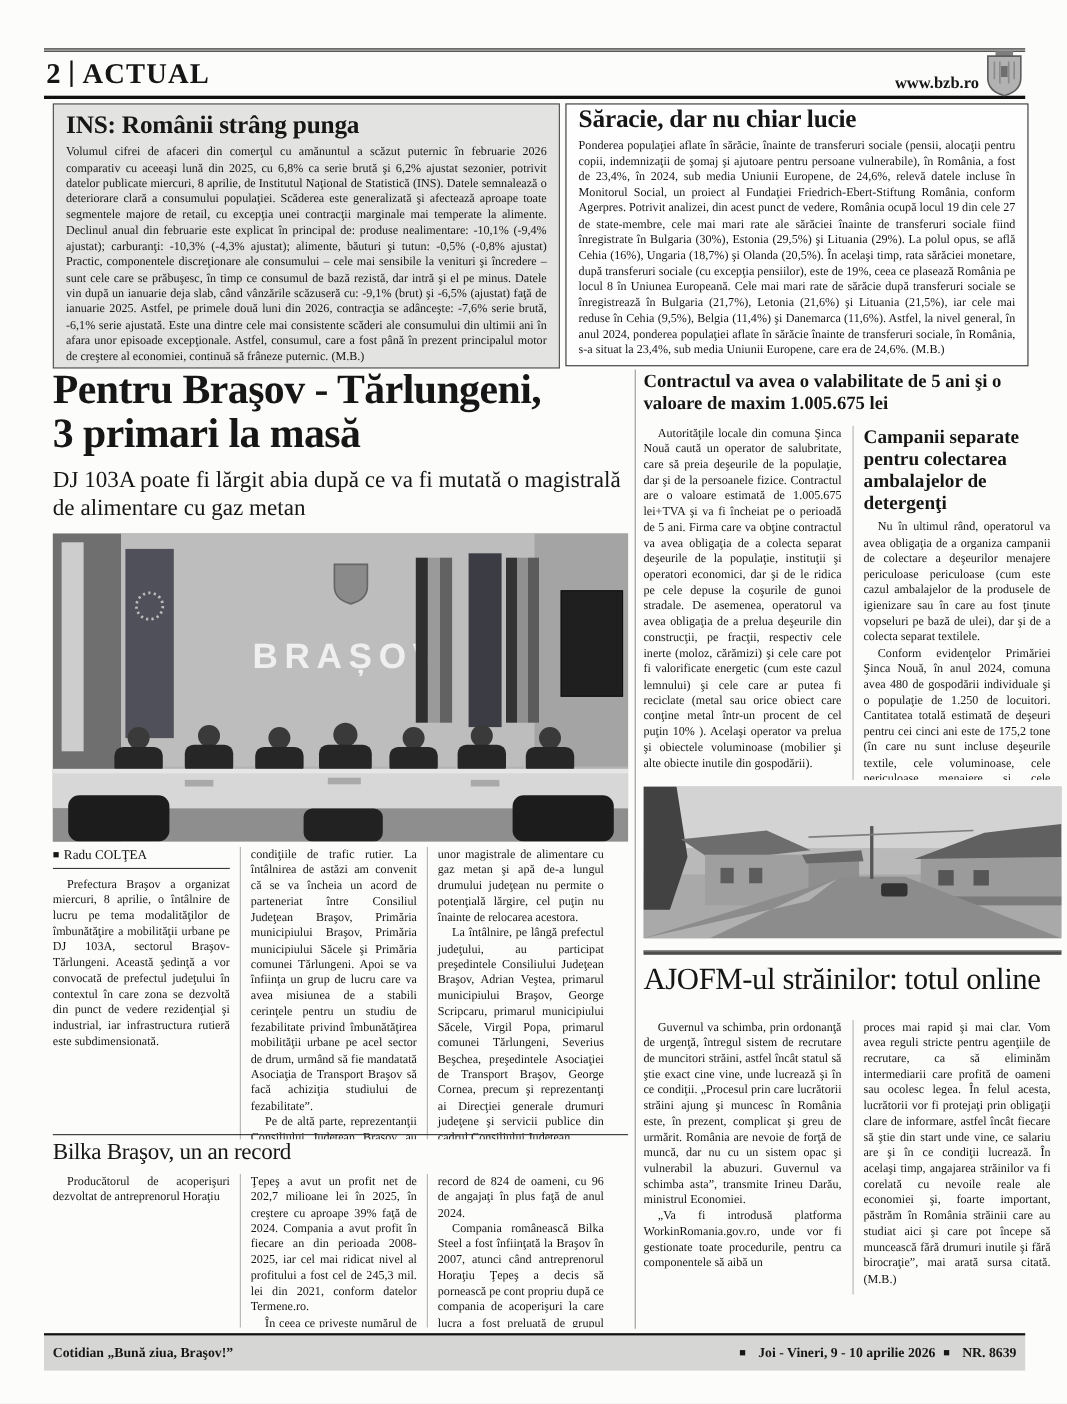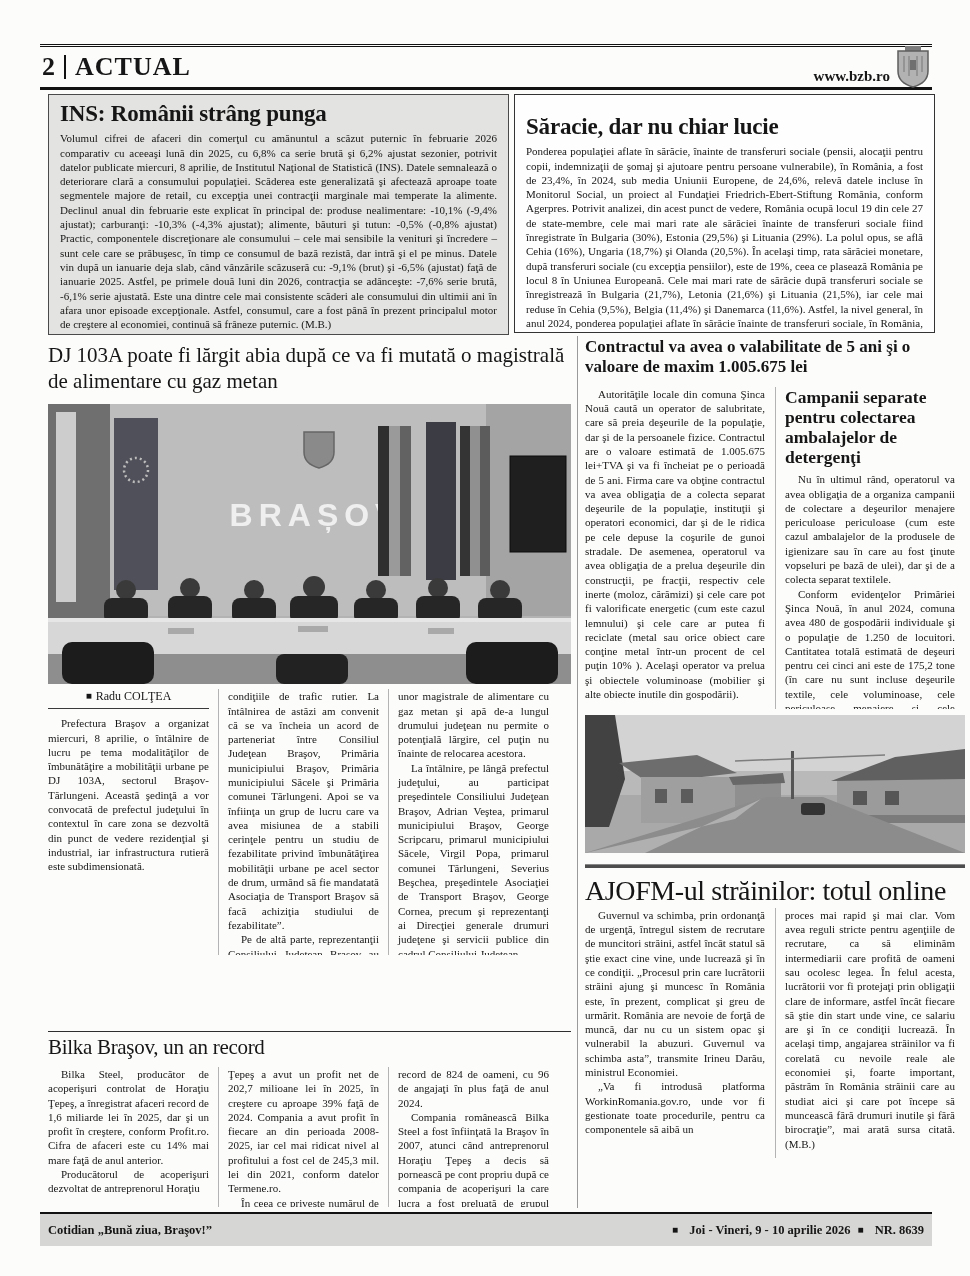--- a/index.html
+++ b/index.html
@@ -14,58 +14,58 @@
   .masthead-left { display:flex; align-items:baseline; }
   .page-num { font-size:26px; font-weight:bold; }
   .section-divider { display:inline-block; width:2px; height:24px; background:#111; margin:0 9px; align-self:center; }
   .section-name { font-size:26px; font-weight:bold; letter-spacing:1px; }
   .masthead-right { display:flex; align-items:center; gap:6px; }
   .site-url { font-size:15px; font-weight:bold;margin-top:20px; }
 
   
   .news-box { position:absolute; top:94px; overflow:hidden; padding:6px 11px 6px 11px; }
   .box-ins { left:48px; width:461px; height:241px; background:#e3e3e1; border:1px solid #4a4a4a; }
-  .box-saracie { left:514px; width:421px; height:239px; background:#fefefe; border:1px solid #333; padding-top:19px; }
+  .box-saracie { left:514px; width:421px; height:239px; background:#fefefe; border:1px solid #333; padding-top:0; }
   .box-title { font-size:23px; font-weight:bold; line-height:1.1; margin-bottom:5px; letter-spacing:-0.2px; }
   .box-body { font-size:11px; line-height:1.3; text-align:justify; }
 
   
   .main-article { position:absolute; left:48px; top:334px; width:523px; }
   .main-headline { font-size:38px; line-height:1.06; font-weight:bold; letter-spacing:-0.5px; }
   .main-subhead { font-size:21px; line-height:1.22; font-weight:normal; margin-top:9px; }
   .photo-frame { margin-top:10px; width:523px; height:280px; background:#9a9a9a; }
   .photo-frame svg { display:block; }
 
   .article-cols { display:flex; margin-top:5px; height:266px; overflow:hidden; }
   .article-col { width:161px; overflow:hidden; }
   .article-col + .article-col { border-left:1px solid #b3b3b3; margin-left:9px; padding-left:9px; }
   .article-col p, .rail-col p { font-size:11px; line-height:1.3; text-align:justify; text-indent:13px; }
   .article-col p.cont, .rail-col p.cont { text-indent:0; }
-  .caption { font-size:12px; border-bottom:1px solid #3a3a3a; padding-bottom:4px; margin-bottom:7px;text-align:center; }
+  .caption { font-size:12px; border-bottom:1px solid #3a3a3a; padding-bottom:4px; margin-bottom:7px; }
   .caption .sq, .footer-right .sq { font-size:10px; position:relative; top:-1px; margin-right:4px; }
 
   
   .bilka { position:absolute; left:48px; top:1031px; width:523px; border-top:1px solid #2e2e2e; padding-top:3px; }
   .bilka-title { font-size:21px; font-weight:normal; letter-spacing:-0.3px; }
   .bilka-cols { display:flex; margin-top:7px; height:140px; overflow:hidden; }
 
   
   .vrule { position:absolute; left:577px; top:336px; width:1px; height:872px; background:#9a9a9a; }
   .right-rail { position:absolute; left:585px; top:330px; width:380px; }
   .sinca-headline { font-size:27px; line-height:1.12; font-weight:bold; letter-spacing:-0.3px; }
   .sinca-deck { font-size:17px; line-height:1.2; font-weight:bold; margin-top:7px; }
   .sinca-cols { display:flex; margin-top:9px; height:322px; overflow:hidden; }
   .rail-col { width:180px; overflow:hidden; }
   .rail-col + .rail-col { border-left:1px solid #b3b3b3; margin-left:10px; padding-left:9px; }
   .rail-subhead { font-size:17.5px; line-height:1.15; font-weight:bold; margin-bottom:5px; }
   .street-frame { margin-top:6px; width:380px; height:138px; background:#b5b5b5; }
   .street-frame svg { display:block; }
   .ajofm-divider { margin-top:11px; height:4px; border-top:1px solid #888; background:#4d4d4d; }
   .ajofm-title { font-size:28px; font-weight:normal; margin-top:7px; letter-spacing:-0.4px; }
-  .ajofm-cols { display:flex; margin-top:1px; height:250px; overflow:hidden; }
+  .ajofm-cols { display:flex; margin-top:20px; height:250px; overflow:hidden; }
 
   
   .page-footer { position:absolute; left:40px; top:1212px; width:892px; height:25px;
                  background:#d6d6d4; border-top:2px solid #111;
                  display:flex; justify-content:space-between; align-items:center;
                  padding:16px 8px; font-weight:bold; font-size:12.5px; }
   .footer-right span { margin-left:4px; }
 </style>
 </head>
 <body>
@@ -93,20 +93,24 @@
     <div class="box-title">INS: Românii strâng punga</div>
     <div class="box-body">Volumul cifrei de afaceri din comerţul cu amănuntul a scăzut puternic în februarie 2026 comparativ cu aceeaşi lună din 2025, cu 6,8% ca serie brută şi 6,2% ajustat sezonier, potrivit datelor publicate miercuri, 8 aprilie, de Institutul Naţional de Statistică (INS). Datele semnalează o deteriorare clară a consumului populaţiei. Scăderea este generalizată şi afectează aproape toate segmentele majore de retail, cu excepţia unei contracţii marginale mai temperate la alimente. Declinul anual din februarie este explicat în principal de: produse nealimentare: -10,1% (-9,4% ajustat); carburanţi: -10,3% (-4,3% ajustat); alimente, băuturi şi tutun: -0,5% (-0,8% ajustat) Practic, componentele discreţionare ale consumului – cele mai sensibile la venituri şi încredere – sunt cele care se prăbuşesc, în timp ce consumul de bază rezistă, dar intră şi el pe minus. Datele vin după un ianuarie deja slab, când vânzările scăzuseră cu: -9,1% (brut) şi -6,5% (ajustat) faţă de ianuarie 2025. Astfel, pe primele două luni din 2026, contracţia se adânceşte: -7,6% serie brută, -6,1% serie ajustată. Este una dintre cele mai consistente scăderi ale consumului din ultimii ani în afara unor episoade excepţionale. Astfel, consumul, care a fost până în prezent principalul motor de creştere al economiei, continuă să frâneze puternic. (M.B.)</div>
   </div>
 
   <div class="news-box box-saracie">
     <div class="box-title">Săracie, dar nu chiar lucie</div>
     <div class="box-body">Ponderea populaţiei aflate în sărăcie, înainte de transferuri sociale (pensii, alocaţii pentru copii, indemnizaţii de şomaj şi ajutoare pentru persoane vulnerabile), în România, a fost de 23,4%, în 2024, sub media Uniunii Europene, de 24,6%, relevă datele incluse în Monitorul Social, un proiect al Fundaţiei Friedrich-Ebert-Stiftung România, conform Agerpres. Potrivit analizei, din acest punct de vedere, România ocupă locul 19 din cele 27 de state-membre, cele mai mari rate ale sărăciei înainte de transferuri sociale fiind înregistrate în Bulgaria (30%), Estonia (29,5%) şi Lituania (29%). La polul opus, se află Cehia (16%), Ungaria (18,7%) şi Olanda (20,5%). În acelaşi timp, rata sărăciei monetare, după transferuri sociale (cu excepţia pensiilor), este de 19%, ceea ce plasează România pe locul 8 în Uniunea Europeană. Cele mai mari rate de sărăcie după transferuri sociale se înregistrează în Bulgaria (21,7%), Letonia (21,6%) şi Lituania (21,5%), iar cele mai reduse în Cehia (9,5%), Belgia (11,4%) şi Danemarca (11,6%). Astfel, la nivel general, în anul 2024, ponderea populaţiei aflate în sărăcie înainte de transferuri sociale, în România, s-a situat la 23,4%, sub media Uniunii Europene, care era de 24,6%. (M.B.)</div>
   </div>
 
   <div class="main-article">
+    <h1 class="main-headline">
+      <span style="display:block">Pentru Braşov - Tărlungeni,</span>
+      <span style="display:block">3 primari la masă</span>
+    </h1>
     <div class="main-subhead">DJ 103A poate fi lărgit abia după ce va fi mutată o magistrală de alimentare cu gaz metan</div>
 
     <div class="photo-frame">
       <svg width="523" height="280" viewBox="0 0 523 280">
         <rect x="0" y="0" width="523" height="280" fill="#b3b3b3"></rect>
         <rect x="0" y="0" width="523" height="212" fill="#bdbdbd"></rect>
         <rect x="0" y="0" width="62" height="280" fill="#6f6f6f"></rect>
         <rect x="8" y="8" width="20" height="190" fill="#cdcdcd"></rect>
         <rect x="438" y="0" width="85" height="212" fill="#a4a4a4"></rect>
 
@@ -172,21 +176,20 @@
         <p class="cont">unor magistrale de alimentare cu gaz metan şi apă de-a lungul drumului judeţean nu permite o potenţială lărgire, cel puţin nu înainte de relocarea acestora.</p>
         <p>La întâlnire, pe lângă prefectul judeţului, au participat preşedintele Consiliului Judeţean Braşov, Adrian Veştea, primarul municipiului Braşov, George Scripcaru, primarul municipiului Săcele, Virgil Popa, primarul comunei Tărlungeni, Severius Beşchea, preşedintele Asociaţiei de Transport Braşov, George Cornea, precum şi reprezentanţi ai Direcţiei generale drumuri judeţene şi servicii publice din cadrul Consiliului Judeţean.</p>
       </div>
     </div>
   </div>
 
   <div class="bilka">
     <h2 class="bilka-title">Bilka Braşov, un an record</h2>
     <div class="bilka-cols">
       <div class="article-col">
-        <p>Bilka Steel, producător de acoperişuri controlat de Horaţiu Ţepeş, a înregistrat afaceri record de 1,6 miliarde lei în 2025, dar şi un profit în creştere, conform Profit.ro. Cifra de afaceri este cu 14% mai mare faţă de anul anterior.</p>
         <p>Producătorul de acoperişuri dezvoltat de antreprenorul Horaţiu</p>
       </div>
       <div class="article-col">
         <p class="cont">Ţepeş a avut un profit net de 202,7 milioane lei în 2025, în creştere cu aproape 39% faţă de 2024. Compania a avut profit în fiecare an din perioada 2008-2025, iar cel mai ridicat nivel al profitului a fost cel de 245,3 mil. lei din 2021, conform datelor Termene.ro.</p>
         <p>În ceea ce priveşte numărul de angajaţi, Bilka a raportat un număr</p>
       </div>
       <div class="article-col">
         <p class="cont">record de 824 de oameni, cu 96 de angajaţi în plus faţă de anul 2024.</p>
         <p>Compania românească Bilka Steel a fost înfiinţată la Braşov în 2007, atunci când antreprenorul Horaţiu Ţepeş a decis să pornească pe cont propriu după ce compania de acoperişuri la care lucra a fost preluată de grupul Lindab. (M.B.)</p>
       </div>

